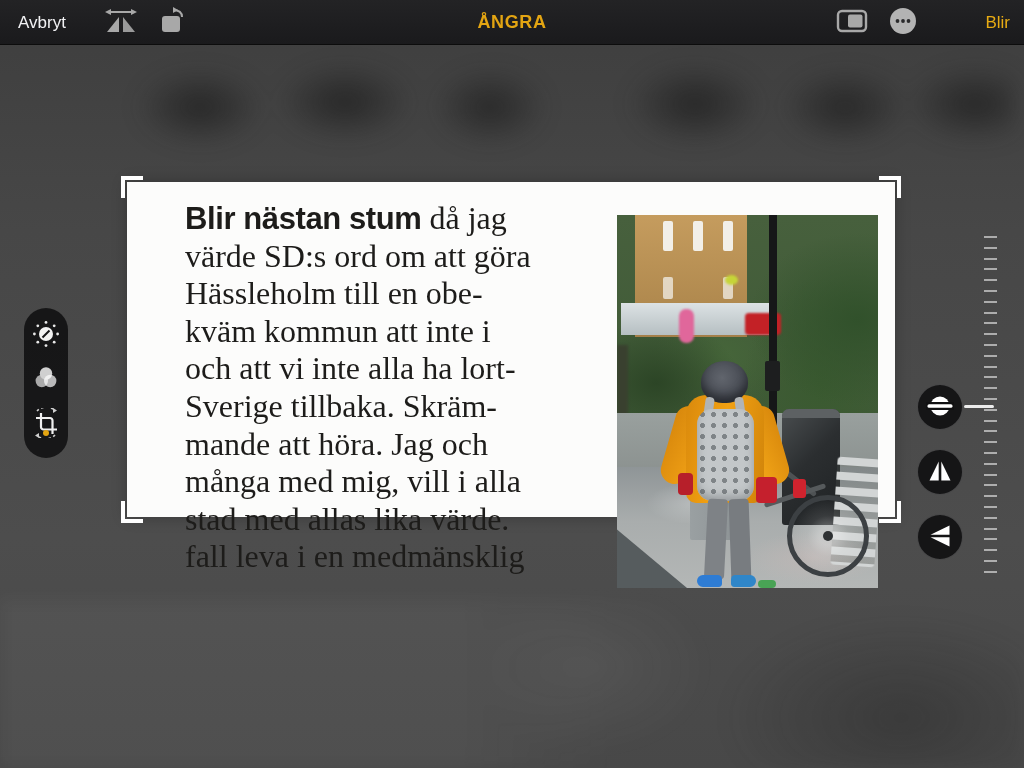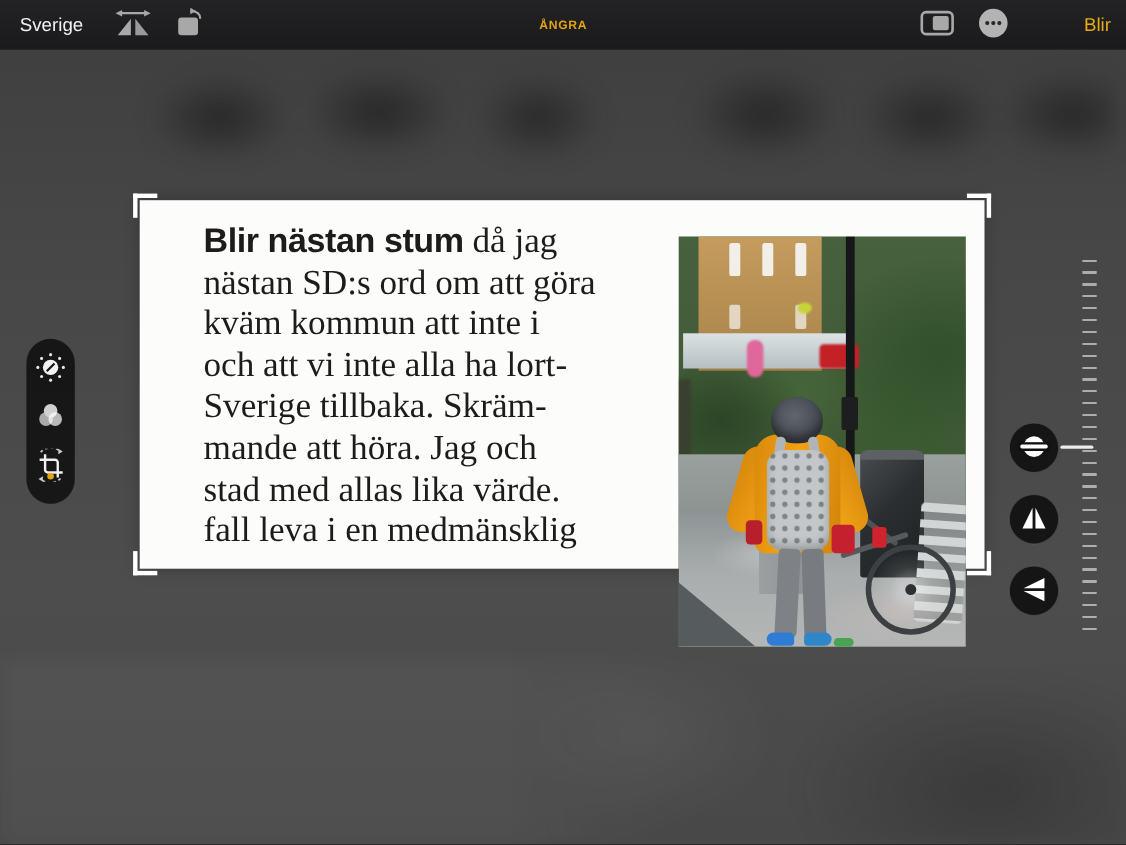--- a/index.html
+++ b/index.html
@@ -7,21 +7,21 @@
   #screen{position:relative;width:1024px;height:768px;overflow:hidden;
     background:linear-gradient(180deg,#3e3e3e 0%,#474747 30%,#4d4d4d 70%,#484848 100%);
     font-family:"Liberation Sans",sans-serif;-webkit-font-smoothing:antialiased;}
 
   
   .topbar{position:absolute;left:0;top:0;width:1024px;height:45px;
     background:linear-gradient(180deg,#232325,#1a1a1c);border-bottom:1px solid #0c0c0c;z-index:50;}
   .topbar button{background:none;border:none;padding:0;cursor:pointer;}
   .tb-cancel{position:absolute;left:18px;top:0;height:45px;color:#f2f2f4;font-size:17px;}
   .tb-undo{position:absolute;left:50%;top:0;transform:translateX(-50%);height:45px;
-    color:#e3a512;font-size:11px;font-weight:700;letter-spacing:.6px;}
+    color:#e3a512;font-size:18px;font-weight:700;letter-spacing:.6px;}
   .tb-done{position:absolute;right:14px;top:0;height:45px;color:#e8ab13;font-size:17px;}
   .tb-icon{position:absolute;top:0;height:45px;display:flex;align-items:center;justify-content:center;}
   .tb-flip{left:101px;width:40px;}
   .tb-rotate{left:155px;width:34px;}
   .tb-aspect{left:834px;width:36px;}
   .tb-more{left:886px;width:34px;}
 
   
   .backdrop-blobs{position:absolute;left:110px;top:52px;width:905px;height:110px;z-index:1;
     background-image:
@@ -153,21 +153,21 @@
 </style>
 </head>
 <body>
 
 <div id="screen">
 
   <div class="backdrop-blobs"></div>
   <div class="backdrop-bottom"></div>
 
   <header class="topbar">
-    <button class="tb-cancel">Sverige</button>
+    <button class="tb-cancel">Avbryt</button>
 
     <button class="tb-icon tb-flip">
       <span>
         <svg width="36" height="28" viewBox="0 0 36 28">
           <line x1="5" y1="5" x2="31" y2="5" stroke="#a8a8a8" stroke-width="2"></line>
           <polygon points="2,5 8,2 8,8" fill="#a8a8a8"></polygon>
           <polygon points="34,5 28,2 28,8" fill="#a8a8a8"></polygon>
           <polygon points="4,25 16,25 16,10" fill="#a8a8a8"></polygon>
           <polygon points="20,10 20,25 32,25" fill="#9a9a9a"></polygon>
         </svg>
@@ -210,25 +210,27 @@
   </header>
 
   <div class="card">
     <div class="handle h-tl"></div>
     <div class="handle h-tr"></div>
     <div class="handle h-bl"></div>
     <div class="handle h-br"></div>
 
     <div class="article">
       <span class="line"><span class="lead">Blir nästan stum</span><span> då jag</span></span>
-      <span class="line">nästan SD:s ord om att göra</span>
+      <span class="line">värde SD:s ord om att göra</span>
+      <span class="line">Hässleholm till en obe-</span>
       <span class="line">kväm kommun att inte i</span>
       <span class="line">och att vi inte alla ha lort-</span>
       <span class="line">Sverige tillbaka. Skräm-</span>
       <span class="line">mande att höra. Jag och</span>
+      <span class="line">många med mig, vill i alla</span>
       <span class="line">stad med allas lika värde.</span>
       <span class="line">fall leva i en medmänsklig</span>
     </div>
 
     <div class="photo">
       <div class="ph-building">
         <div class="ph-window ph-w1"></div>
         <div class="ph-window ph-w2"></div>
         <div class="ph-window ph-w3"></div>
         <div class="ph-window ph-w1 low"></div>

